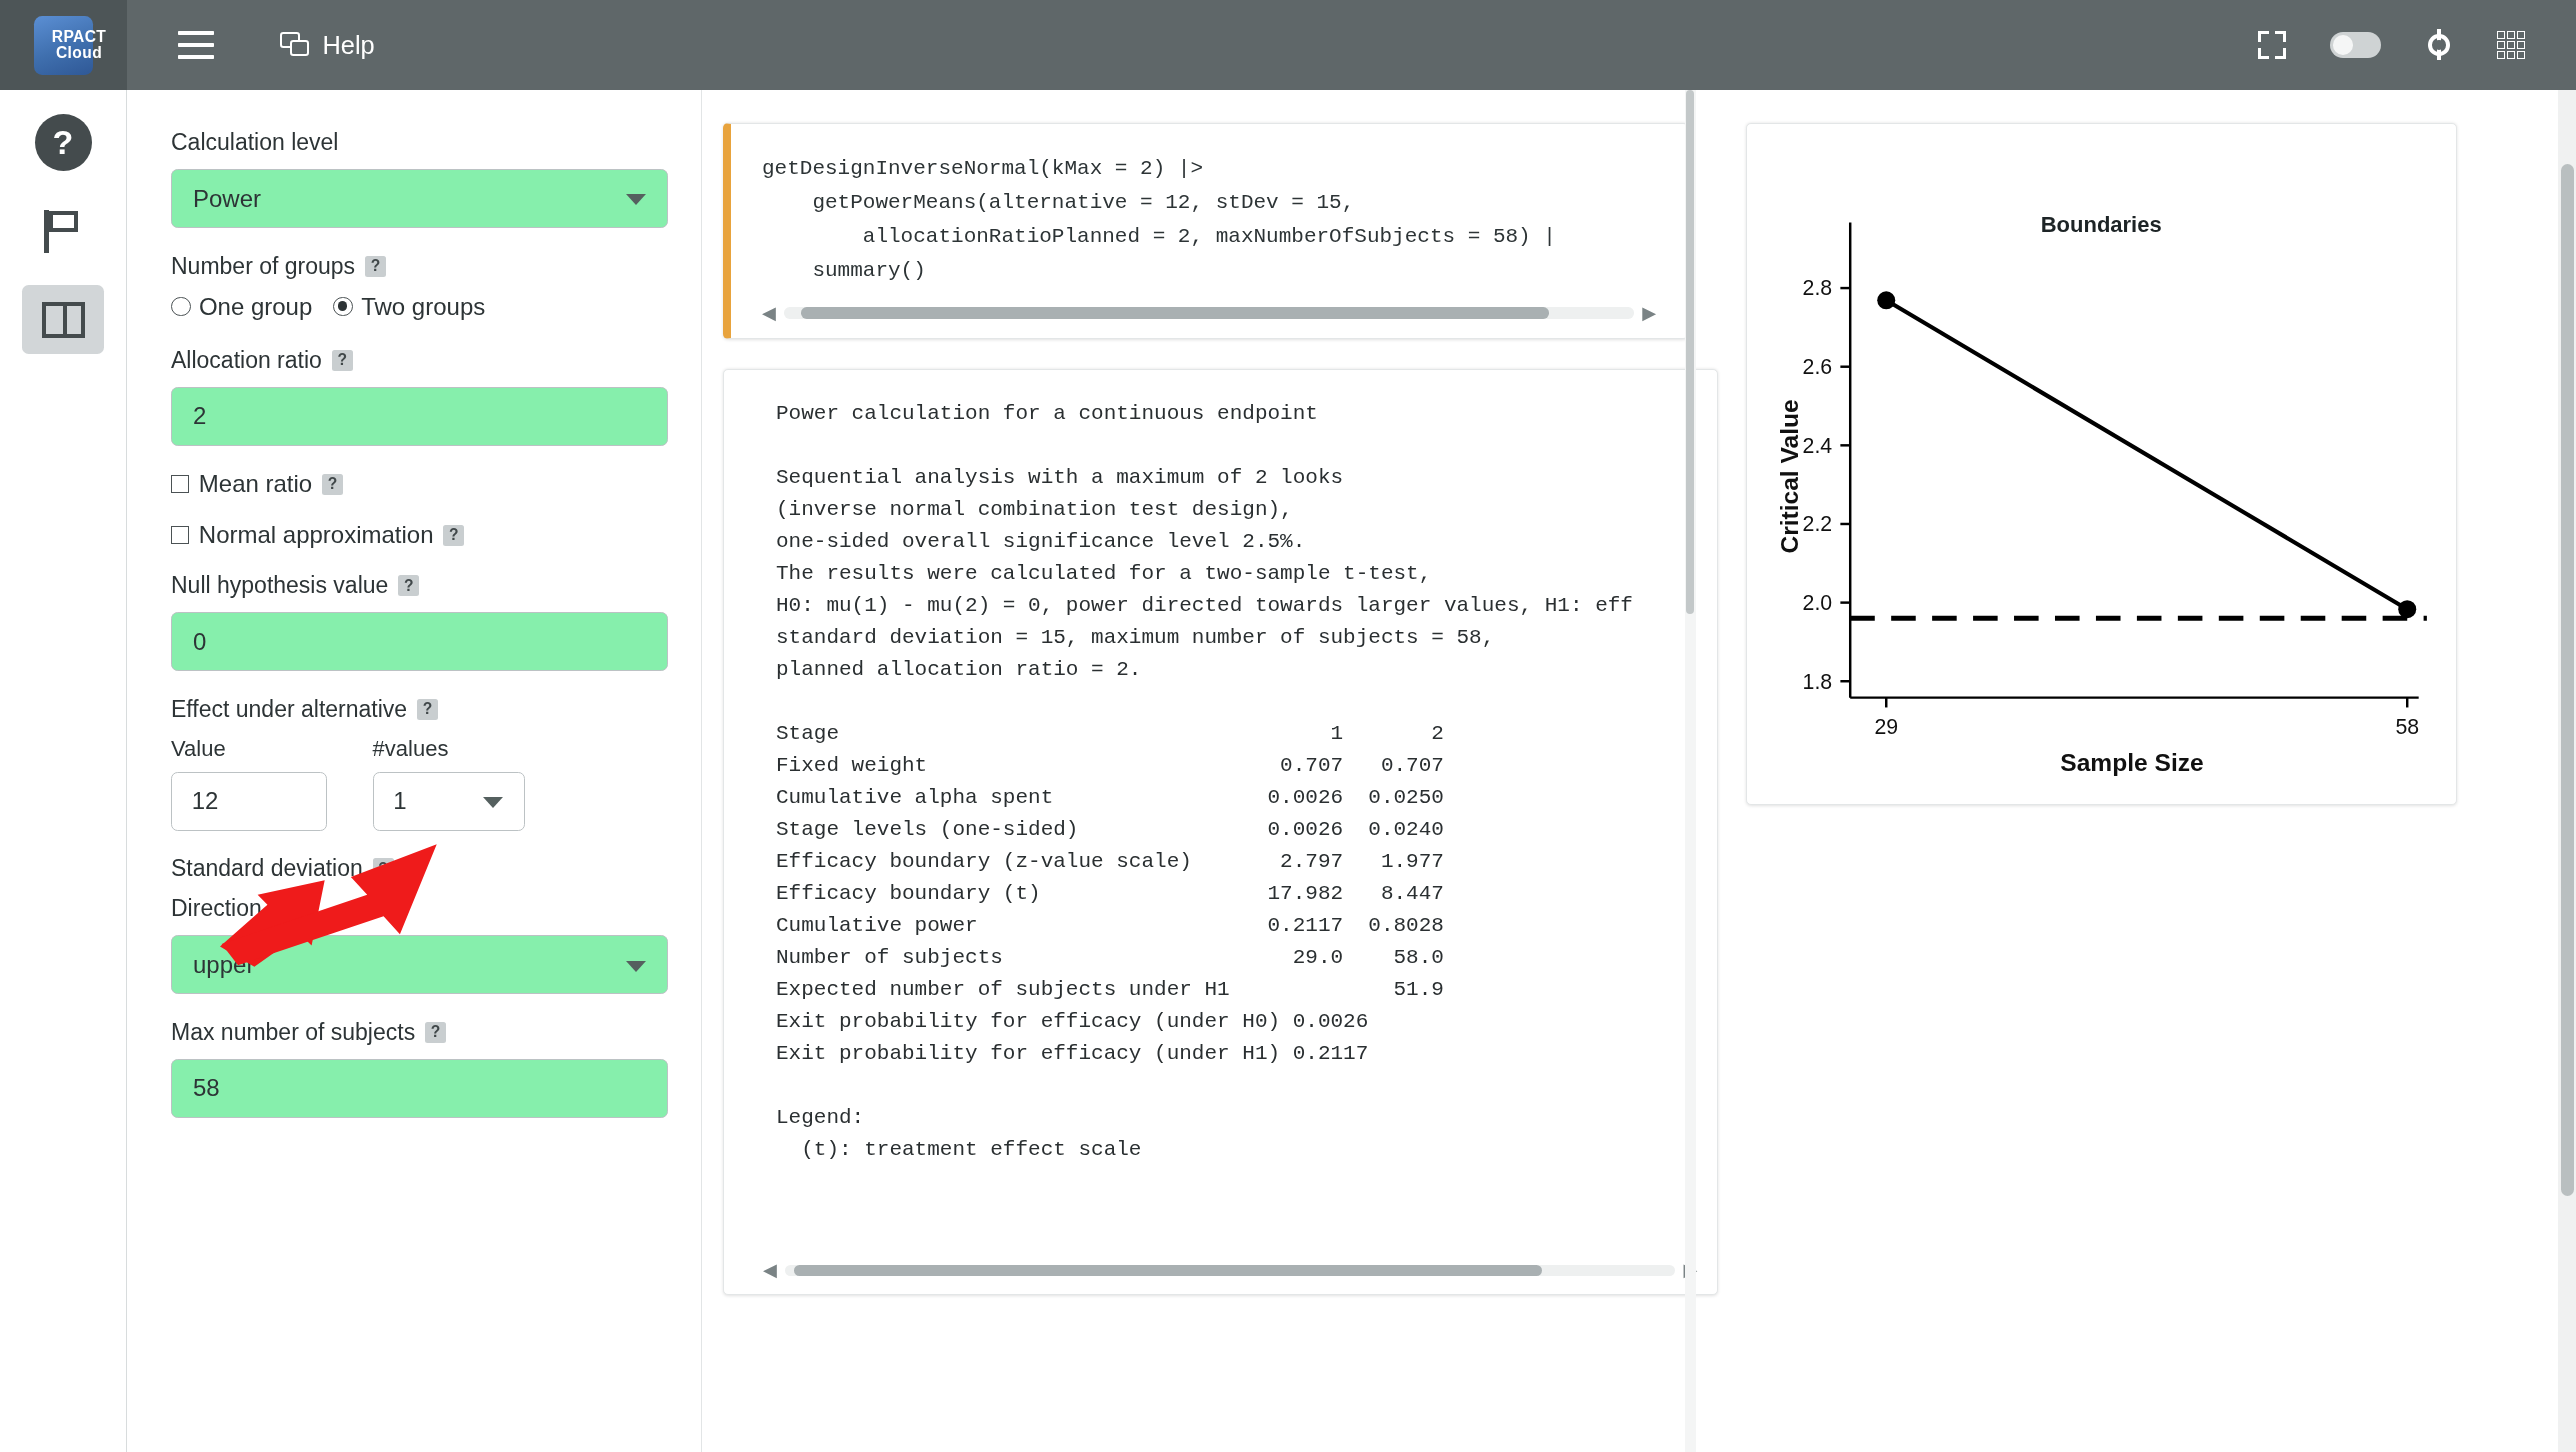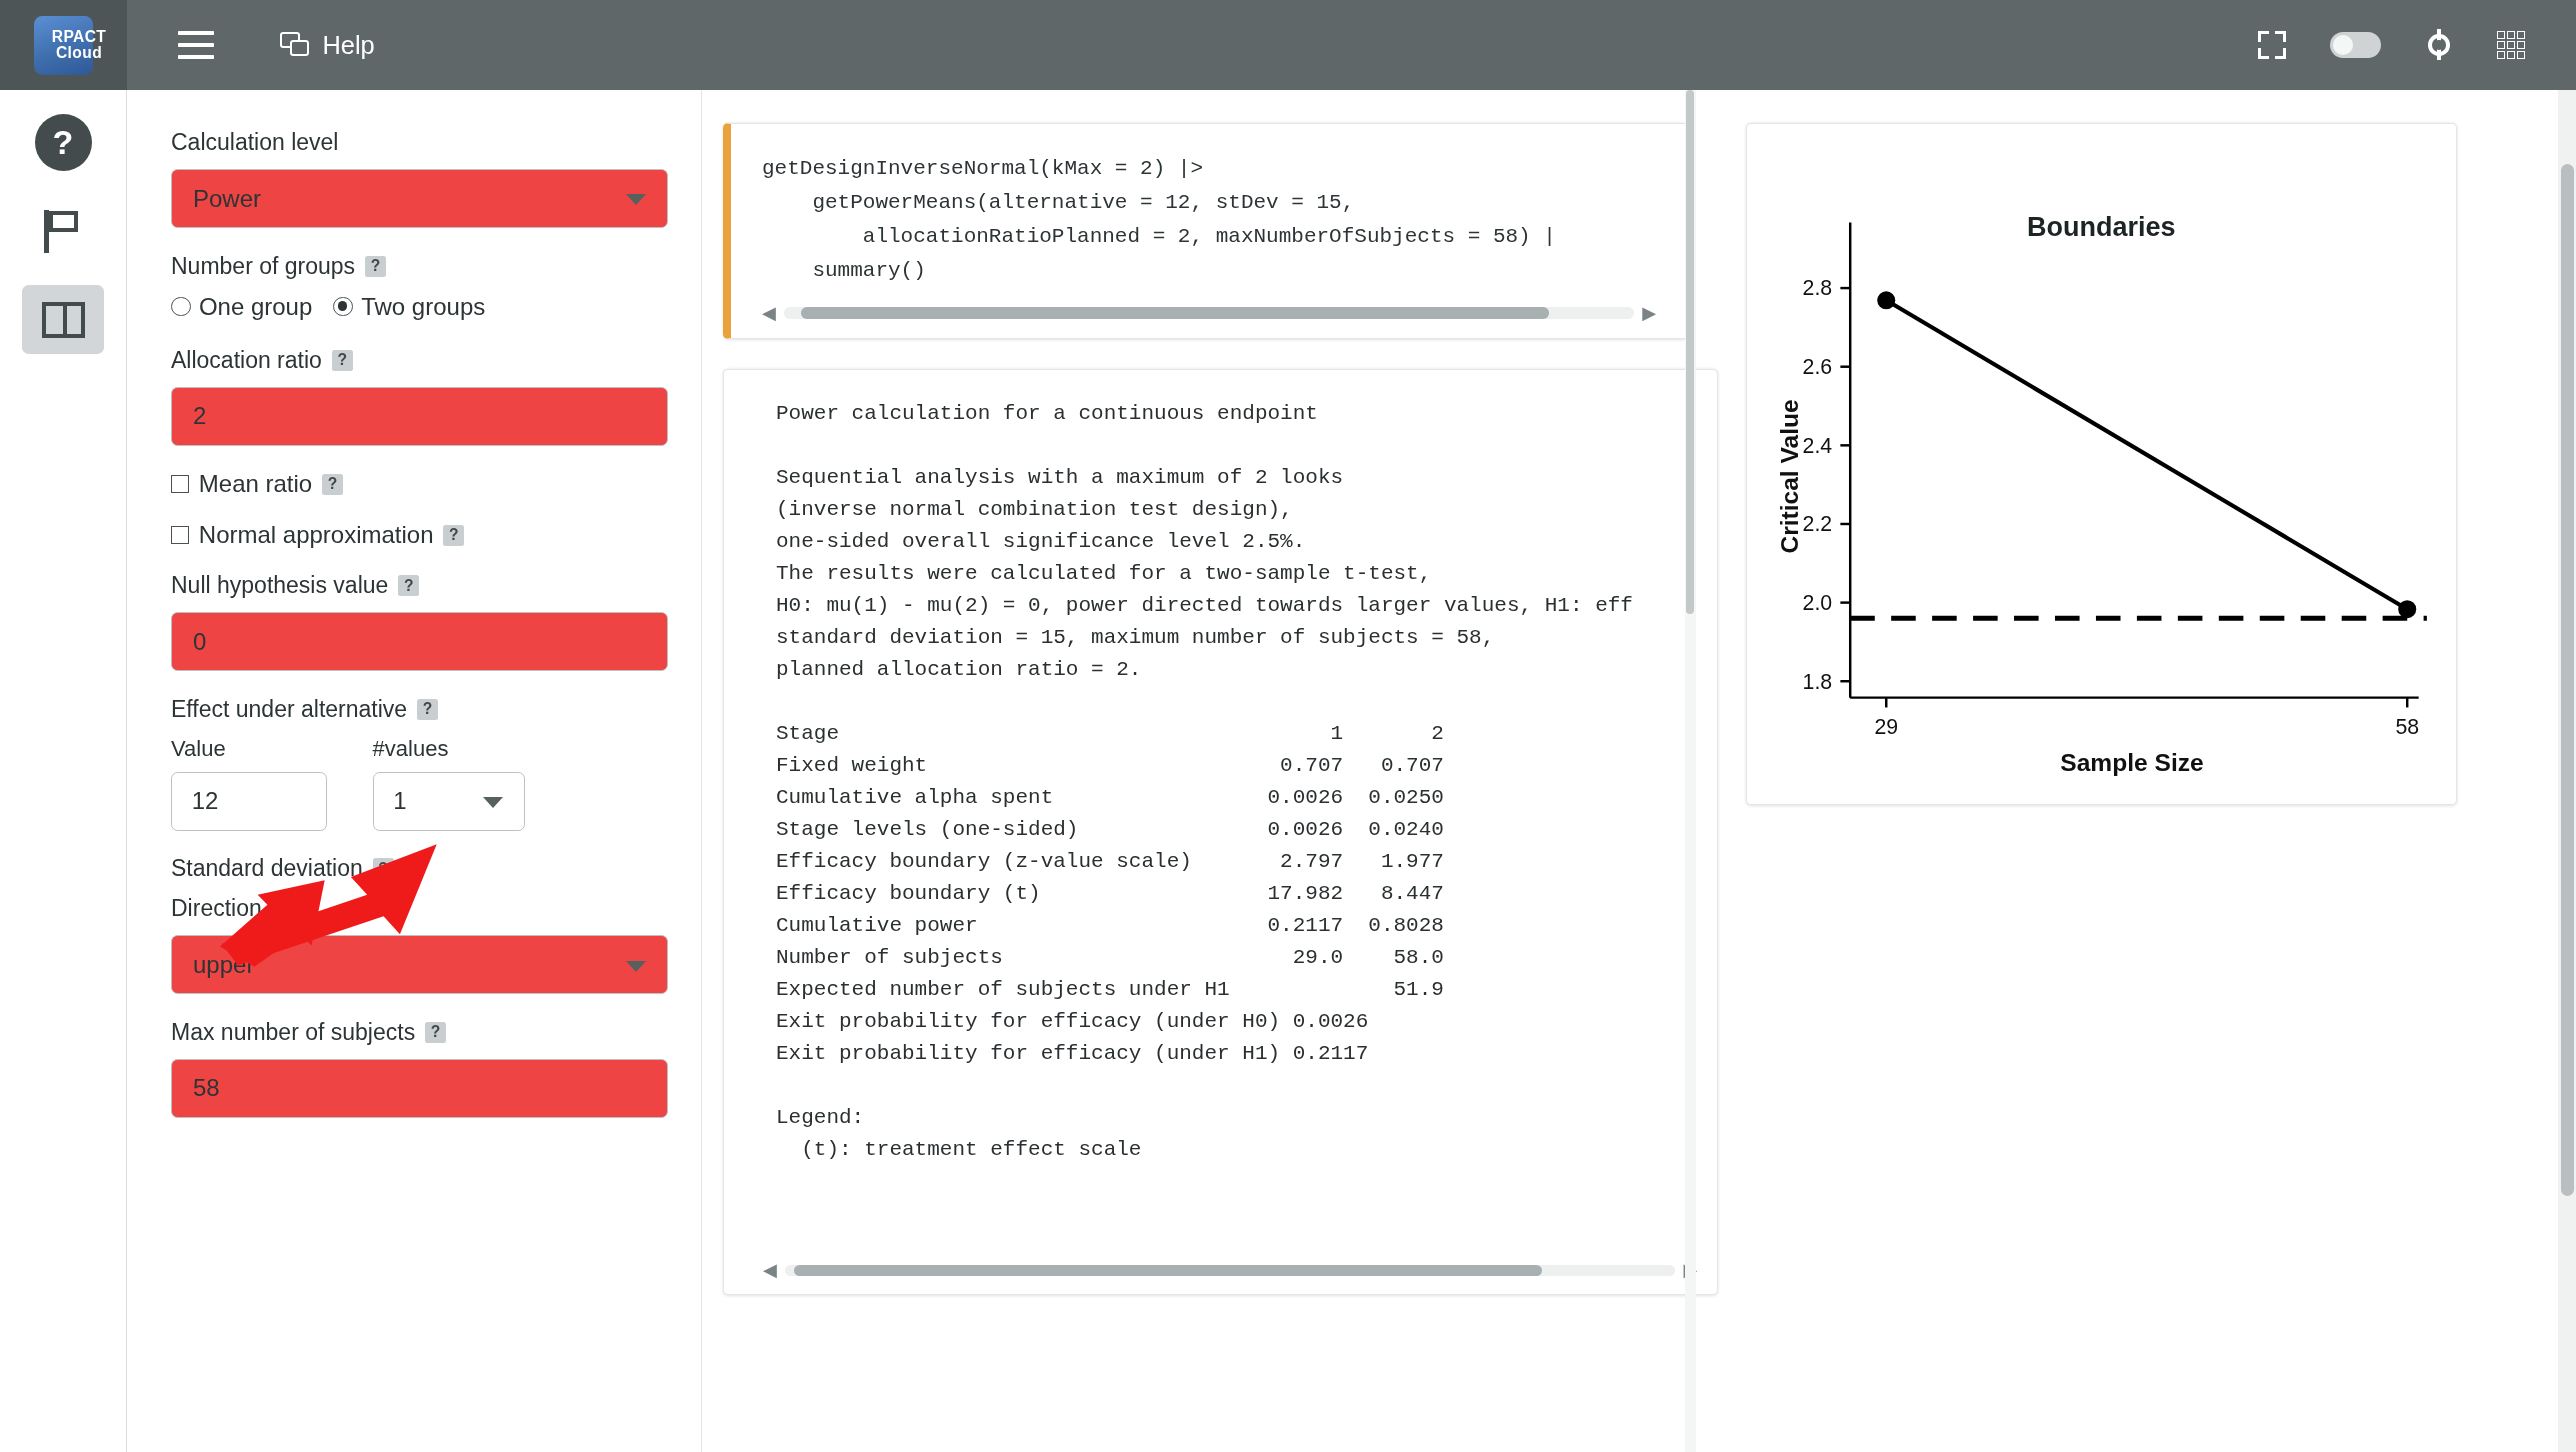--- a/index.html
+++ b/index.html
@@ -143,21 +143,21 @@
     display: flex; align-items: center; gap: 9.8px;
   }
   .helpbadge {
     display: inline-flex; align-items: center; justify-content: center;
     width: 21px; height: 21px; background: #c9ced0; color: #41484a;
     font-size: 15.6px; border-radius: 2.5px; font-weight: bold; cursor: pointer;
   }
   .select-box, .text-input {
     width: 497px; height: 59px;
     border: 0.8px solid #bcc2c4; border-radius: 6.6px;
-    background: #ef4444; font-size: 24px; color: #2d3436;
+    background: #86efac; font-size: 24px; color: #2d3436;
     display: flex; align-items: center; padding: 0 21px;
     margin-bottom: 24.6px;
   }
   .select-box { position: relative; cursor: pointer; }
   .caret {
     position: absolute; right: 21px; top: 50%;
     width: 0; height: 0; margin-top: -4.1px;
     border-left: 10.7px solid transparent; border-right: 10.7px solid transparent;
     border-top: 11.5px solid #55605f;
   }
@@ -232,21 +232,21 @@
   
   .plot-col { width: 836px; padding: 33px 33px 0 19.7px; }
   .plot-card {
     width: 711px; height: 682px;
     background: #fff; border: 0.8px solid #e3e6e7; border-radius: 4.9px;
     box-shadow: 0 0.8px 3.3px rgba(0,0,0,.12);
     position: relative;
   }
   .plot-title {
     position: absolute; top: 88px; left: 0; width: 100%;
-    text-align: center; font-size: 27px; color: #1d2426; font-weight: bold;
+    text-align: center; font-size: 22px; color: #1d2426; font-weight: bold;
   }
   .plot-svg { position: absolute; left: 0; top: 0; }
 
   
   .arrow-annot { position: absolute; left: 220px; top: 844px; pointer-events: none; }
 
   
   .vscroll-right {
     position: absolute; right: 0; top: 90px; width: 18px; height: 1363px; background: #f0f1f1;
   }

